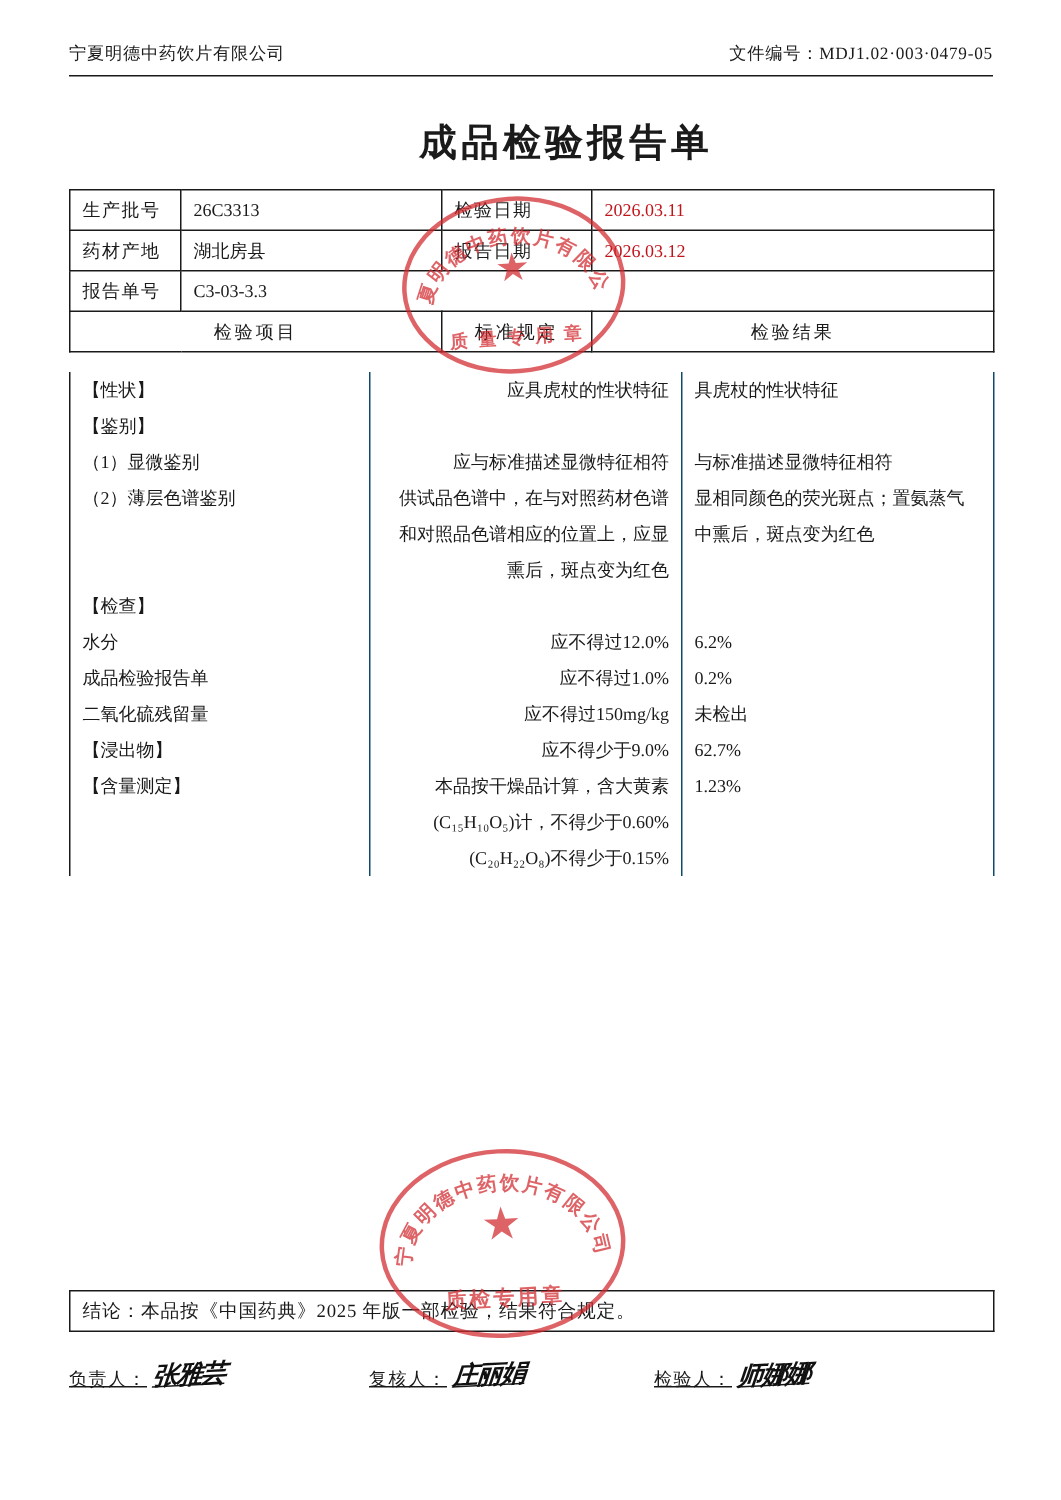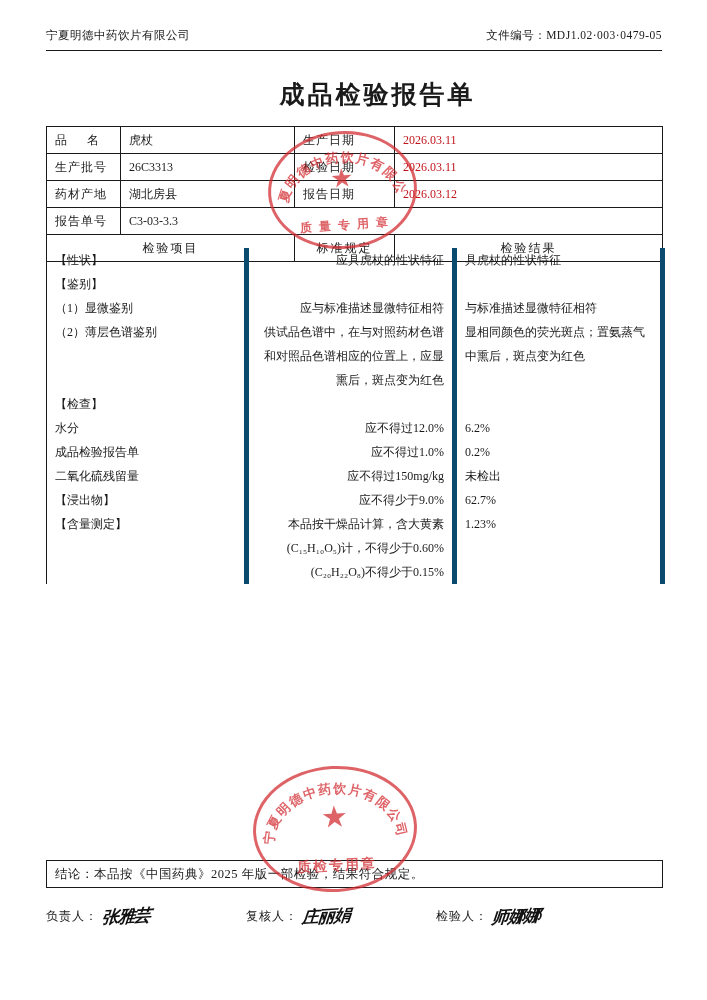--- a/index.html
+++ b/index.html
@@ -96,21 +96,21 @@
     font-size: 12px;
     table-layout: fixed;
   }
 
   .cell-item { width: 200px; }
   .cell-std { width: 208px; text-align: right; }
   .cell-res { width: 208px; }
 
   .row-line td {
     border-left: 1px solid #1a1a1a;
-    border-right: 5px solid #0c4a6e;
+    border-right: 1px solid #0c4a6e;
     padding: 2px 8px;
     vertical-align: top;
     line-height: 20px;
     margin-top: 24px;
   }
 
   
   .concl td {
     border: 1px solid #1a1a1a;
     padding: 7px 10px;
@@ -120,21 +120,21 @@
 
   
   .sign-row {
     position: absolute;
     left: 46px;
     width: 616px;
     display: flex;
     font-size: 12px;
     letter-spacing: 1px;
   }
-  .sign-cell { display: flex; align-items: center; }
+  .sign-cell { display: flex; align-items: flex-end; text-decoration: underline; }
   .sig-script {
     font-family: "DejaVu Serif", serif;
     font-style: italic;
     font-weight: bold;
     font-size: 17px;
     color: #111;
     margin-left: 4px;
     transform: skewX(-8deg) rotate(-3deg);
     letter-spacing: -1px;
   }
@@ -221,26 +221,20 @@
   <div class="doc-title">成品检验报告单</div>
 
   <table class="main">
     <colgroup>
       <col style="width:74px">
         <col style="width:174px">
         <col style="width:100px">
         <col style="width:268px">
     </colgroup>
     <tbody>
-      <tr>
-        <td class="lbl">品　名</td>
-        <td class="val">虎杖</td>
-        <td class="lbl lbl-tight">生产日期</td>
-        <td class="val date-red">2026.03.11</td>
-      </tr>
       <tr>
         <td class="lbl lbl-tight">生产批号</td>
         <td class="val">26C3313</td>
         <td class="lbl lbl-tight">检验日期</td>
         <td class="val date-red">2026.03.11</td>
       </tr>
       <tr>
         <td class="lbl lbl-tight">药材产地</td>
         <td class="val">湖北房县</td>
         <td class="lbl lbl-tight">报告日期</td>

